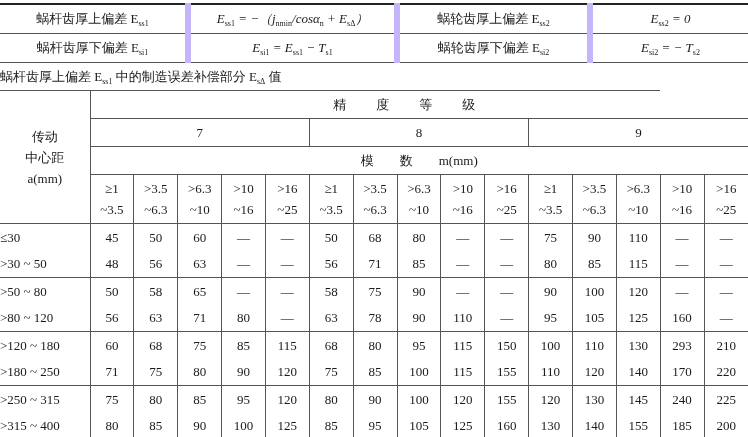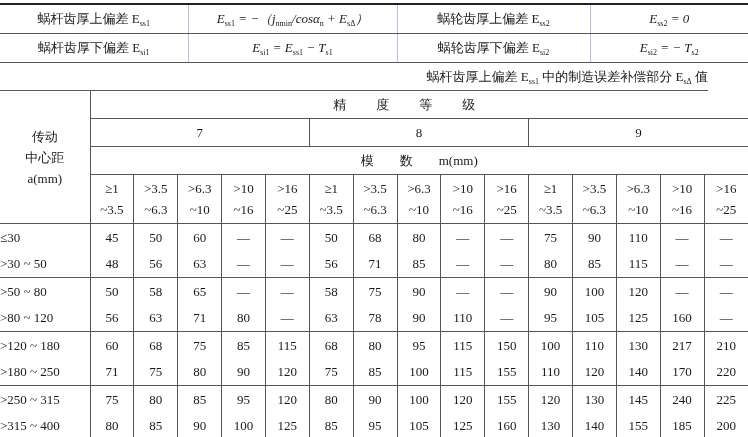--- a/index.html
+++ b/index.html
@@ -9,27 +9,26 @@
     color: #1a1a1a;
   }
   table { border-collapse: collapse; table-layout: fixed; }
   .top-table { width: 748px; margin-top: 3px; }
   .top-table td {
     height: 28px; text-align: center; font-size: 13px;
     border-bottom: 1px solid #555;
     padding: 0;
   }
   .top-table tr:first-child td { border-top: 2px solid #222; }
-  .top-table td + td { border-left: 1px solid #c4b5fd; }
+  .top-table td + td { border-left: 6px solid #c4b5fd; }
   .ital { font-style: italic; }
   sub { font-size: 8px; vertical-align: -3px; font-style: normal; }
   .title-row {
-    width: 660px; height: 27px; line-height: 27px; text-align: right; font-size: 13px;
+    width: 660px; height: 27px; line-height: 27px; text-align: left; font-size: 13px;
     border-bottom: 1px solid #555;
-    padding-left: 48px;
   }
   .main-table { width: 748px; }
   .main-table td {
     text-align: center; font-size: 13px; padding: 0;
     border: 1px solid #555;
   }
   .main-table tr td:first-child { border-left: none; }
   .main-table tr td:last-child { border-right: none; }
   .main-table tr:first-child td { border-top: none; margin-top: 12px; }
   .hdr td { height: 27px; }
@@ -351,21 +350,21 @@
         </td>
         <td>
           <div>110</div>
           <div>120</div>
         </td>
         <td>
           <div>130</div>
           <div>140</div>
         </td>
         <td>
-          <div>217</div>
+          <div>293</div>
           <div>170</div>
         </td>
         <td>
           <div>210</div>
           <div>220</div>
         </td>
       </tr>
       <tr class="data last">
         <td>
           <div>&gt;250 ~ 315</div>

